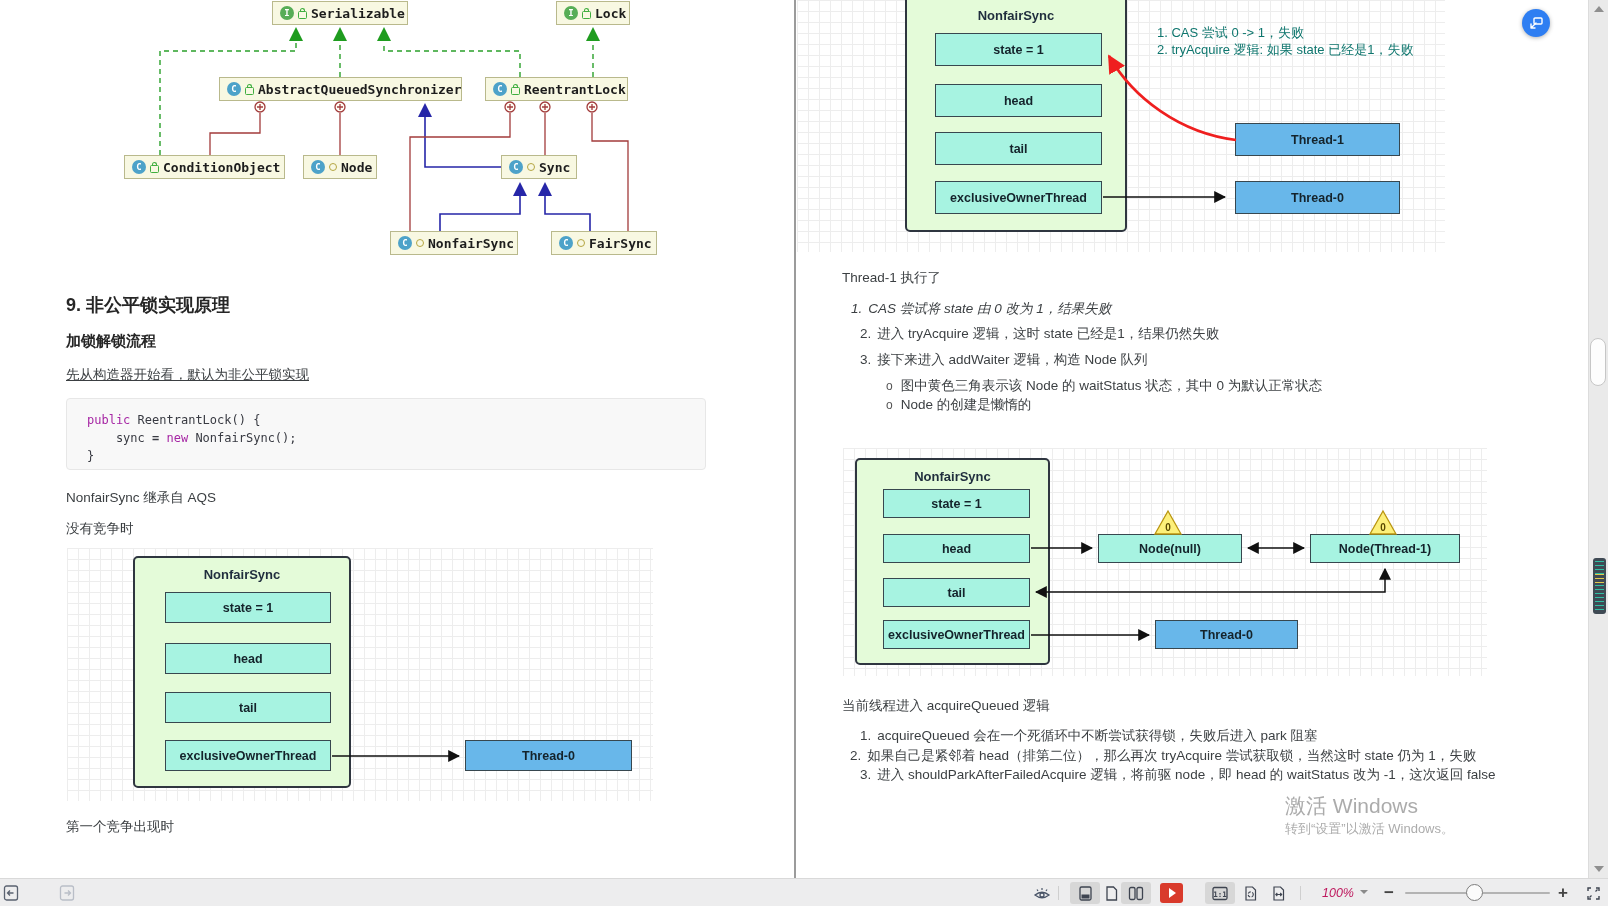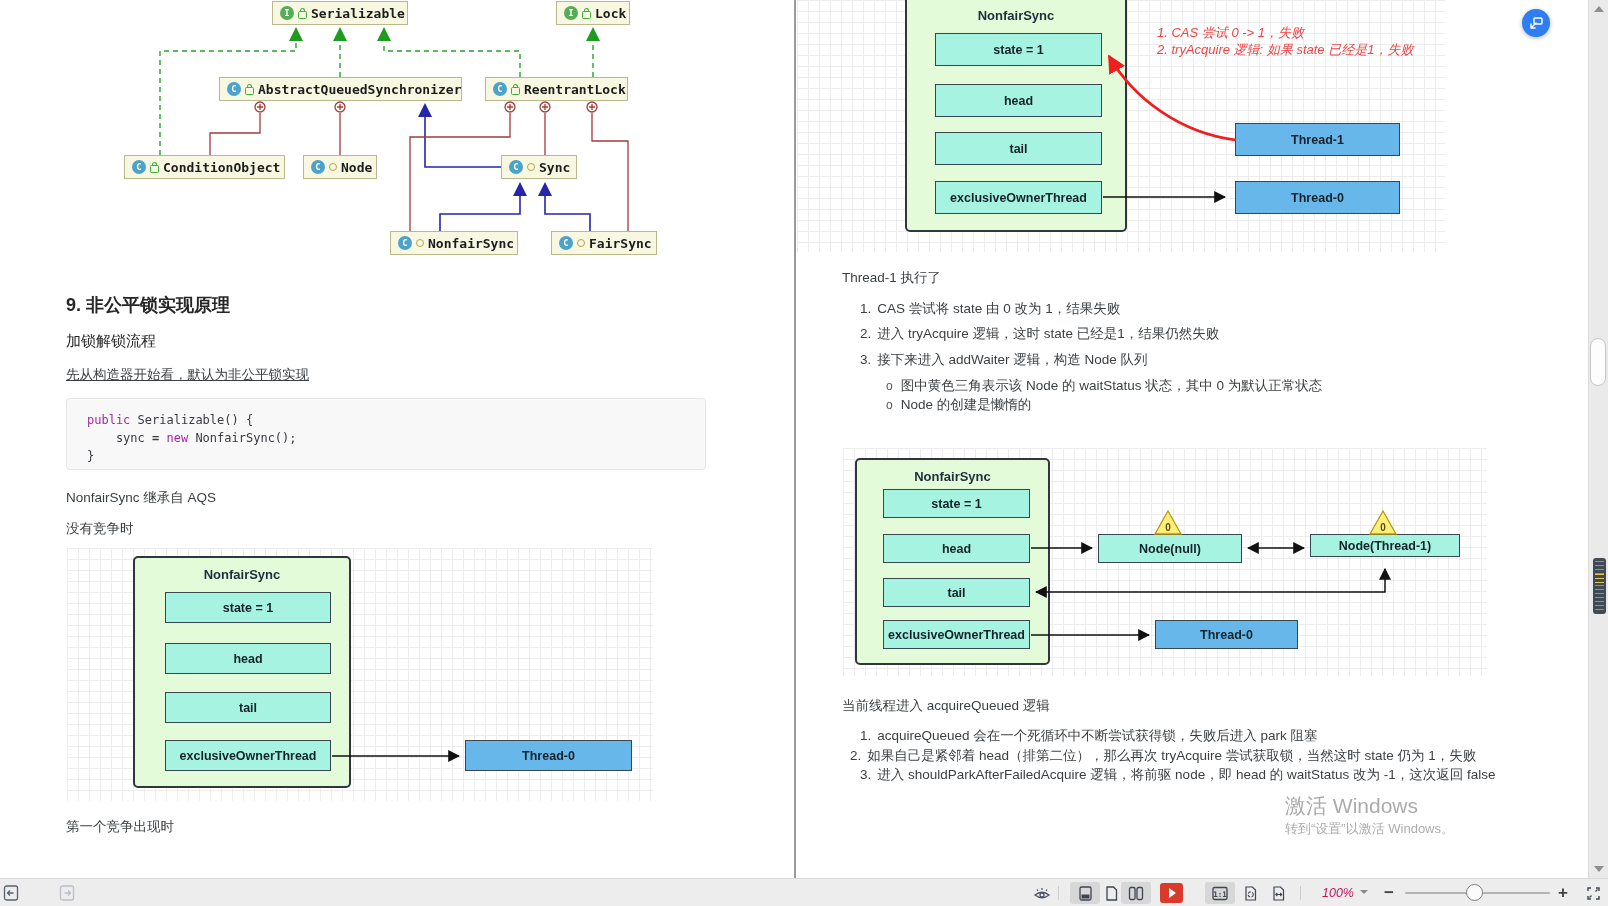--- a/index.html
+++ b/index.html
@@ -28,26 +28,26 @@
   
   .gbox{position:absolute;background:#e4fbd9;border:2px solid #2f3640;border-radius:5px;box-sizing:border-box;}
   .gbox .gtitle{position:absolute;left:0;right:0;text-align:center;font-weight:bold;font-size:13px;color:#1f2d3d;}
   .cbox,.bbox{position:absolute;border:1.5px solid #37474f;box-sizing:border-box;
         display:flex;align-items:center;justify-content:center;
         font-weight:bold;font-size:12.5px;color:#14232b;}
   .cbox{background:#a7f3e1;}
   .bbox{background:#68b7ea;text-align:center;}
   
   .h1{position:absolute;font-size:18px;font-weight:bold;color:#262626;}
-  .h2{position:absolute;font-size:15px;font-weight:normal;color:#262626;}
+  .h2{position:absolute;font-size:15px;font-weight:bold;color:#262626;}
   .p{position:absolute;font-size:13.5px;color:#3b3f42;white-space:nowrap;}
   .li{position:absolute;font-size:13.5px;color:#3b3f42;white-space:nowrap;}
   .li .num{display:inline-block;margin-right:6px;}
   .li .sub{display:inline-block;margin-right:8px;font-size:12px;color:#555;}
-  .anno{position:absolute;font-size:13px;font-style:italic;color:#ef4444;line-height:17px;white-space:nowrap;}
+  .anno{position:absolute;font-size:13px;color:#0f766e;line-height:17px;white-space:nowrap;}
   
   .codeblock{position:absolute;left:66px;top:398px;width:640px;height:72px;background:#f8f8f8;
         border:1px solid #e7e7e7;border-radius:4px;box-sizing:border-box;padding:12px 0 0 20px;}
   .codeblock pre{margin:0;font-family:"DejaVu Sans Mono",monospace;font-size:12px;line-height:18px;color:#383a42;white-space:pre;}
   .kw{color:#a626a4;}
   .op{font-weight:bold;color:#383a42;}
   
   .wm1{position:absolute;left:1285px;top:792px;font-size:21px;color:rgba(150,150,150,.8);}
   .wm2{position:absolute;left:1285px;top:820px;font-size:13px;color:rgba(150,150,150,.8);}
   
@@ -177,21 +177,21 @@
         <span class="udot"></span>
         <span>FairSync</span>
       </div>
     </div>
 
     <div class="h1" style="left:66px;top:293px;">9. 非公平锁实现原理</div>
     <div class="h2" style="left:66px;top:332px;">加锁解锁流程</div>
     <div class="p" style="left:66px;top:366px;text-decoration:underline;">先从构造器开始看，默认为非公平锁实现</div>
 
     <div class="codeblock">
-      <pre><span class="kw">public</span><span> Serializable() {</span>
+      <pre><span class="kw">public</span><span> ReentrantLock() {</span>
 <span>    sync </span><span class="op">=</span><span class="kw"> new</span><span> NonfairSync();</span>
 <span>}</span></pre>
     </div>
 
     <div class="p" style="left:66px;top:489px;">NonfairSync 继承自 AQS</div>
     <div class="p" style="left:66px;top:520px;">没有竞争时</div>
 
     <div class="grid" style="left:67px;top:548px;width:586px;height:253px;"></div>
     <div class="gbox" style="left:133px;top:556px;width:218px;height:232px;">
       <div class="gtitle" style="top:9px;">NonfairSync</div>
@@ -238,36 +238,36 @@
           </marker>
         <marker id="ar1" viewBox="0 0 10 10" refX="9" refY="5" markerWidth="7" markerHeight="7" orient="auto">
             <path d="M0,0 L10,5 L0,10 z" fill="#ef1f1f"></path>
           </marker>
       </defs>
       <line x1="308" y1="197" x2="430" y2="197" stroke="#111" stroke-width="1.5" marker-end="url(#ab2)"></line>
       <path d="M441,140 C385,133 338,98 314,56" fill="none" stroke="#ef1f1f" stroke-width="2.6" marker-end="url(#ar1)"></path>
     </svg>
 
     <div class="p" style="left:47px;top:269px;">Thread-1 执行了</div>
-    <div class="li" style="left:65px;top:300px;"><span class="num">1.</span><span>CAS 尝试将 state 由 0 改为 1，结果失败</span></div>
+    <div class="li" style="left:56px;top:300px;font-style:italic;"><span class="num">1.</span><span>CAS 尝试将 state 由 0 改为 1，结果失败</span></div>
     <div class="li" style="left:65px;top:325px;"><span class="num">2.</span><span>进入 tryAcquire 逻辑，这时 state 已经是1，结果仍然失败</span></div>
     <div class="li" style="left:65px;top:351px;"><span class="num">3.</span><span>接下来进入 addWaiter 逻辑，构造 Node 队列</span></div>
     <div class="li" style="left:91px;top:377px;"><span class="sub">o</span><span>图中黄色三角表示该 Node 的 waitStatus 状态，其中 0 为默认正常状态</span></div>
     <div class="li" style="left:91px;top:396px;"><span class="sub">o</span><span>Node 的创建是懒惰的</span></div>
 
     <div class="grid" style="left:48px;top:448px;width:644px;height:228px;"></div>
     <div class="gbox" style="left:60px;top:458px;width:195px;height:207px;">
       <div class="gtitle" style="top:9px;">NonfairSync</div>
     </div>
     <div class="cbox" style="left:88px;top:489px;width:147px;height:29px;">state = 1</div>
     <div class="cbox" style="left:88px;top:534px;width:147px;height:29px;">head</div>
     <div class="cbox" style="left:88px;top:578px;width:147px;height:29px;">tail</div>
     <div class="cbox" style="left:88px;top:620px;width:147px;height:29px;">exclusiveOwnerThread</div>
     <div class="cbox" style="left:303px;top:534px;width:144px;height:29px;">Node(null)</div>
-    <div class="cbox" style="left:515px;top:534px;width:150px;height:23px;">Node(Thread-1)</div>
+    <div class="cbox" style="left:515px;top:534px;width:150px;height:29px;">Node(Thread-1)</div>
     <div class="bbox" style="left:360px;top:620px;width:143px;height:29px;">Thread-0</div>
     <svg class="overlay" style="left:0;top:445px;" width="700" height="235">
       <defs>
         <marker id="ab3" viewBox="0 0 10 10" refX="9" refY="5" markerWidth="8" markerHeight="8" orient="auto-start-reverse">
             <path d="M0,0 L10,5 L0,10 z" fill="#111"></path>
           </marker>
       </defs>
       <line x1="236" y1="103" x2="297" y2="103" stroke="#111" stroke-width="1.5" marker-end="url(#ab3)"></line>
       <line x1="453" y1="103" x2="509" y2="103" stroke="#111" stroke-width="1.5" marker-start="url(#ab3)" marker-end="url(#ab3)"></line>
       <path d="M241,147 H590 V124" fill="none" stroke="#111" stroke-width="1.5" marker-start="url(#ab3)" marker-end="url(#ab3)"></path>

